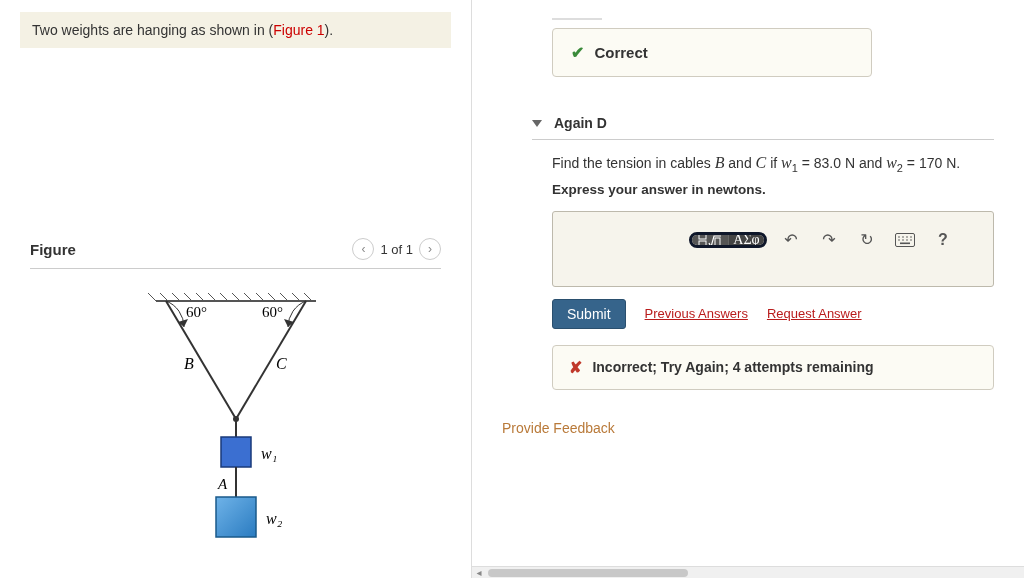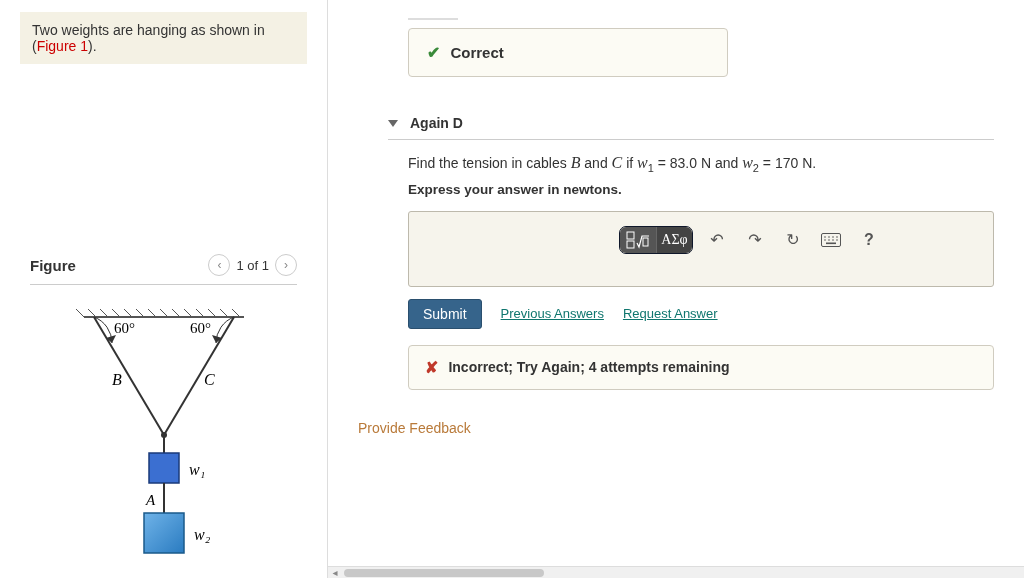--- a/index.html
+++ b/index.html
@@ -11,21 +11,21 @@
       width: 1024px;
       height: 578px;
       overflow: hidden;
     }
     .layout {
       display: flex;
       flex-direction: row;
       height: 578px;
     }
     .left-pane {
-      width: 328px;
+      width: 472px;
       padding: 0;
       border-right: 1px solid #ddd;
     }
     .right-pane {
       flex: 1;
       padding: 0 0 0 0;
       position: relative;
     }
     .divider-top {
       height: 2px;
@@ -119,24 +119,24 @@
     .toolbar {
       display: flex;
       align-items: center;
       justify-content: center;
       gap: 10px;
       margin-left: 100px;
       margin-bottom: 14px;
     }
     .tool-group {
       display: flex;
-      border: 1px solid #0f172a;
-      border-radius: 7px;
+      border: 3px solid #0f172a;
+      border-radius: 12px;
       overflow: hidden;
-      height: 28px;
+      height: 16px;
     }
     .tool-btn {
       width: 36px;
       display: flex; align-items: center; justify-content: center;
       font-size: 13px;
       cursor: pointer;
       color: #fff;
     }
     .tool-btn.dark { background: #555; }
     .tool-btn.darker { background: #444; border-left: 1px solid #666; }
@@ -177,21 +177,21 @@
     .submit-btn {
       background: #36648b;
       color: #fff;
       border: 1px solid #2a4f6e;
       border-radius: 3px;
       padding: 6px 14px;
       font-size: 14px;
       cursor: pointer;
     }
     .link {
-      color: #0f766e;
+      color: #b91c1c;
       text-decoration: underline;
       font-size: 13px;
       cursor: pointer;
     }
     .feedback-box {
       margin-top: 16px;
       border: 1px solid #d0ccc0;
       background: #fcfbf4;
       border-radius: 4px;
       padding: 12px 16px;

